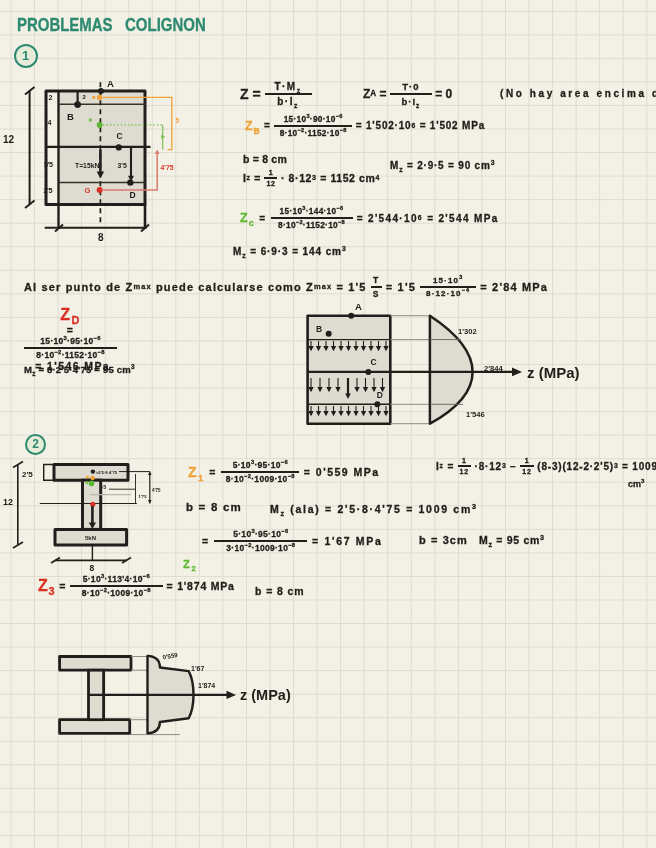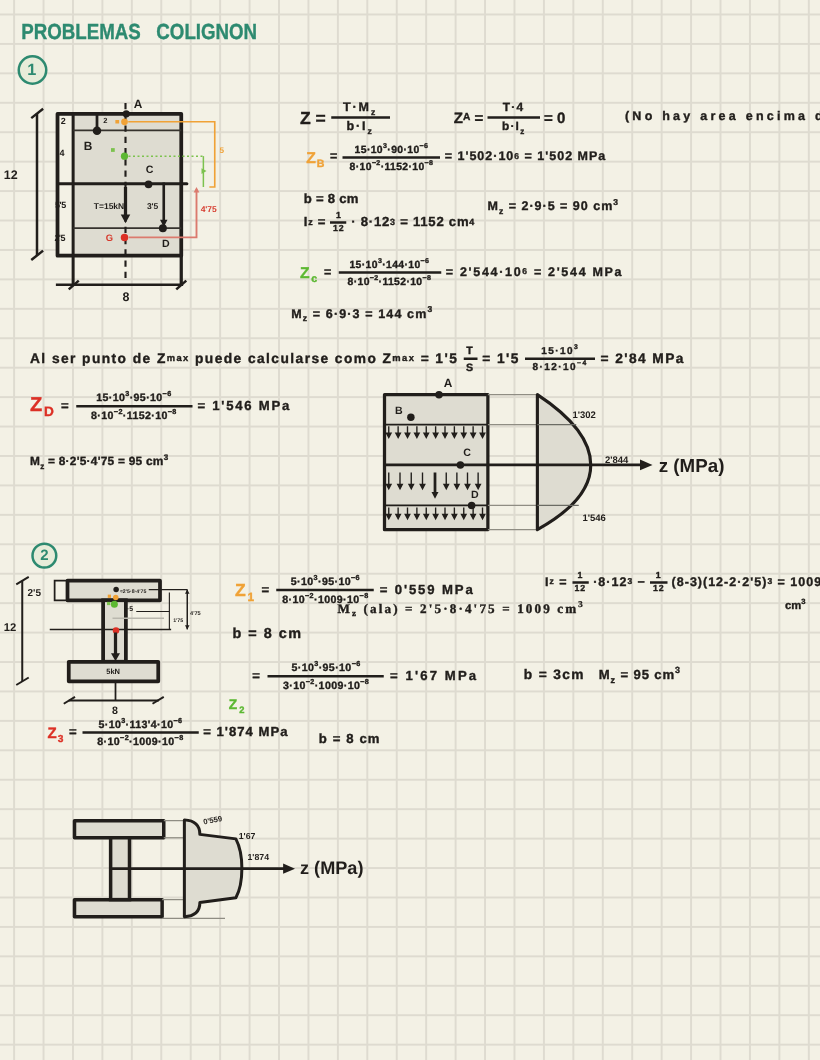--- a/index.html
+++ b/index.html
@@ -35,21 +35,21 @@
 <div class="t teal" style="left:17px;top:14.5px;font-size:17.5px;transform:scaleX(.855);transform-origin:0 0;">PROBLEMAS&nbsp;&nbsp;&nbsp;COLIGNON</div>
 
 <div class="badge" style="left:13.5px;top:43.5px;width:20px;height:20px;font-size:13px;">1</div>
 
 <div class="row" style="left:240px;top:76px;height:35px;font-size:14px;">Z&nbsp;=&nbsp;<span class="fr" style="font-size:10px;min-width:47px;letter-spacing:1.5px;">
         <span class="nu">T·M<sub>z</sub></span>
         <span class="de">b·I<sub>z</sub></span>
       </span></div>
 
 <div class="row" style="left:363px;top:76px;height:35px;font-size:12px;">Z<sub>A</sub>&nbsp;=&nbsp;<span class="fr" style="font-size:9.5px;min-width:42px;letter-spacing:1px;">
-        <span class="nu">T·4</span>
+        <span class="nu">T·0</span>
         <span class="de">b·I<sub>z</sub></span>
       </span>&nbsp;=&nbsp;0&nbsp;&nbsp;<span style="font-size:10px;letter-spacing:2.6px;margin-left:41px;">(No hay area encima de A)</span></div>
 
 <div class="row" style="left:245px;top:110px;height:31px;font-size:10px;letter-spacing:.8px;"><span class="orange" style="font-size:12.5px;">Z<sub>B</sub></span>&nbsp;=&nbsp;<span class="fr" style="font-size:8.3px;min-width:78px;letter-spacing:.3px;">
         <span class="nu">15·10<sup>3</sup>·90·10<sup>−6</sup></span>
         <span class="de">8·10<sup>−2</sup>·1152·10<sup>−8</sup></span>
       </span>&nbsp;=&nbsp;1'502·10<sup>6</sup>&nbsp;=&nbsp;1'502&nbsp;MPa</div>
 
 <div class="t" style="left:243px;top:153px;font-size:10.5px;letter-spacing:.2px;">b = 8 cm</div>
 
@@ -68,21 +68,21 @@
 <div class="t" style="left:233px;top:246px;font-size:10px;letter-spacing:.9px;">M<sub>z</sub> = 6·9·3 = 144 cm<sup>3</sup></div>
 
 <div class="row" style="left:24px;top:272px;height:30px;font-size:11px;letter-spacing:1.15px;">Al&nbsp;ser&nbsp;punto&nbsp;de&nbsp;Z<sub>max</sub>&nbsp;puede&nbsp;calcularse&nbsp;como&nbsp;Z<sub>max</sub>&nbsp;=&nbsp;1'5&nbsp;<span class="fr" style="font-size:8.5px;">
         <span class="nu">T</span>
         <span class="de">S</span>
       </span>&nbsp;=&nbsp;1'5&nbsp;<span class="fr" style="font-size:8px;min-width:56px;">
         <span class="nu">15·10<sup>3</sup></span>
         <span class="de">8·12·10<sup>−4</sup></span>
       </span>&nbsp;=&nbsp;2'84&nbsp;MPa</div>
 
-<div class="row" style="left:24px;top:306px;height:37px;font-size:10.5px;letter-spacing:1.4px;"><span class="red" style="font-size:16px;">Z<sub>D</sub></span>&nbsp;=&nbsp;<span class="fr" style="font-size:8.5px;min-width:93px;letter-spacing:.3px;">
+<div class="row" style="left:24px;top:306px;height:37px;font-size:10.5px;letter-spacing:1.4px;flex-direction:column;"><span class="red" style="font-size:16px;">Z<sub>D</sub></span>&nbsp;=&nbsp;<span class="fr" style="font-size:8.5px;min-width:93px;letter-spacing:.3px;">
         <span class="nu">15·10<sup>3</sup>·95·10<sup>−6</sup></span>
         <span class="de">8·10<sup>−2</sup>·1152·10<sup>−8</sup></span>
       </span>&nbsp;=&nbsp;1'546&nbsp;MPa</div>
 
 <div class="t" style="left:24px;top:364px;font-size:9.5px;letter-spacing:.2px;">M<sub>z</sub> = 8·2'5·4'75 = 95 cm<sup>3</sup></div>
 
 <div class="badge" style="left:25px;top:433.5px;width:17px;height:17px;font-size:12px;">2</div>
 
 <div class="row" style="left:188px;top:452px;height:40px;font-size:10.5px;letter-spacing:1.5px;"><span class="orange" style="font-size:14px;">Z<sub>1</sub></span>&nbsp;=&nbsp;<span class="fr" style="font-size:8.5px;min-width:78px;letter-spacing:.3px;">
         <span class="nu">5·10<sup>3</sup>·95·10<sup>−6</sup></span>
@@ -94,32 +94,32 @@
         <span class="de">12</span>
       </span>&nbsp;·8·12<sup>3</sup>&nbsp;−&nbsp;<span class="fr" style="font-size:7px;">
         <span class="nu">1</span>
         <span class="de">12</span>
       </span>&nbsp;(8-3)(12-2·2'5)<sup>3</sup>&nbsp;=&nbsp;1009</div>
 
 <div class="t" style="left:628px;top:479px;font-size:9px;">cm<sup>3</sup></div>
 
 <div class="t" style="left:186px;top:501px;font-size:11.5px;letter-spacing:1.2px;">b = 8 cm</div>
 
-<div class="t" style="left:270px;top:482px;font-size:10.5px;letter-spacing:1.7px;font-family:Liberation Serif, serif;">M<sub>z</sub> (ala) = 2'5·8·4'75 = 1009 cm<sup>3</sup></div>
+<div class="t" style="left:270px;top:503px;font-size:10.5px;letter-spacing:1.7px;">M<sub>z</sub> (ala) = 2'5·8·4'75 = 1009 cm<sup>3</sup></div>
 
 <div class="row" style="left:183px;top:521px;height:40px;font-size:10.5px;letter-spacing:1.7px;"><span class="green" style="font-size:11px;margin-top:46px;">Z<sub>2</sub></span>&nbsp;=&nbsp;<span class="fr" style="font-size:8.5px;min-width:93px;letter-spacing:.3px;">
         <span class="nu">5·10<sup>3</sup>·95·10<sup>−6</sup></span>
         <span class="de">3·10<sup>−2</sup>·1009·10<sup>−8</sup></span>
       </span>&nbsp;=&nbsp;1'67&nbsp;MPa</div>
 
 <div class="t" style="left:419px;top:534px;font-size:11px;letter-spacing:1.1px;">b = 3cm</div>
 
 <div class="t" style="left:479px;top:534px;font-size:10.5px;letter-spacing:.7px;">M<sub>z</sub> = 95 cm<sup>3</sup></div>
 
-<div class="row" style="left:38px;top:566px;height:40px;font-size:10.5px;letter-spacing:.8px;"><span class="red" style="font-size:12px;">Z<sub>3</sub></span>&nbsp;=&nbsp;<span class="fr" style="font-size:8.5px;min-width:93px;letter-spacing:.3px;">
+<div class="row" style="left:38px;top:566px;height:40px;font-size:10.5px;letter-spacing:.8px;"><span class="red" style="font-size:16px;">Z<sub>3</sub></span>&nbsp;=&nbsp;<span class="fr" style="font-size:8.5px;min-width:93px;letter-spacing:.3px;">
         <span class="nu">5·10<sup>3</sup>·113'4·10<sup>−6</sup></span>
         <span class="de">8·10<sup>−2</sup>·1009·10<sup>−8</sup></span>
       </span>&nbsp;=&nbsp;1'874&nbsp;MPa</div>
 
 <div class="t" style="left:255px;top:585px;font-size:10.5px;letter-spacing:.9px;">b = 8 cm</div>
 
 
 <svg style="left:0px;top:70px;" width="200" height="180" viewBox="0 0 200 180">
 
   <g>

